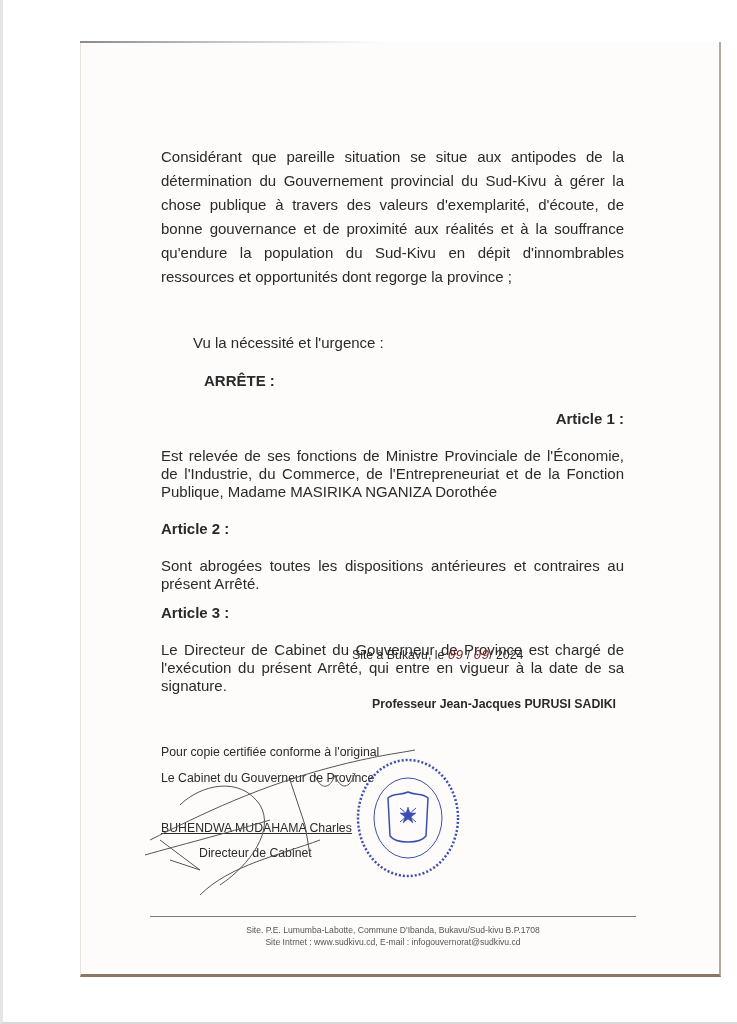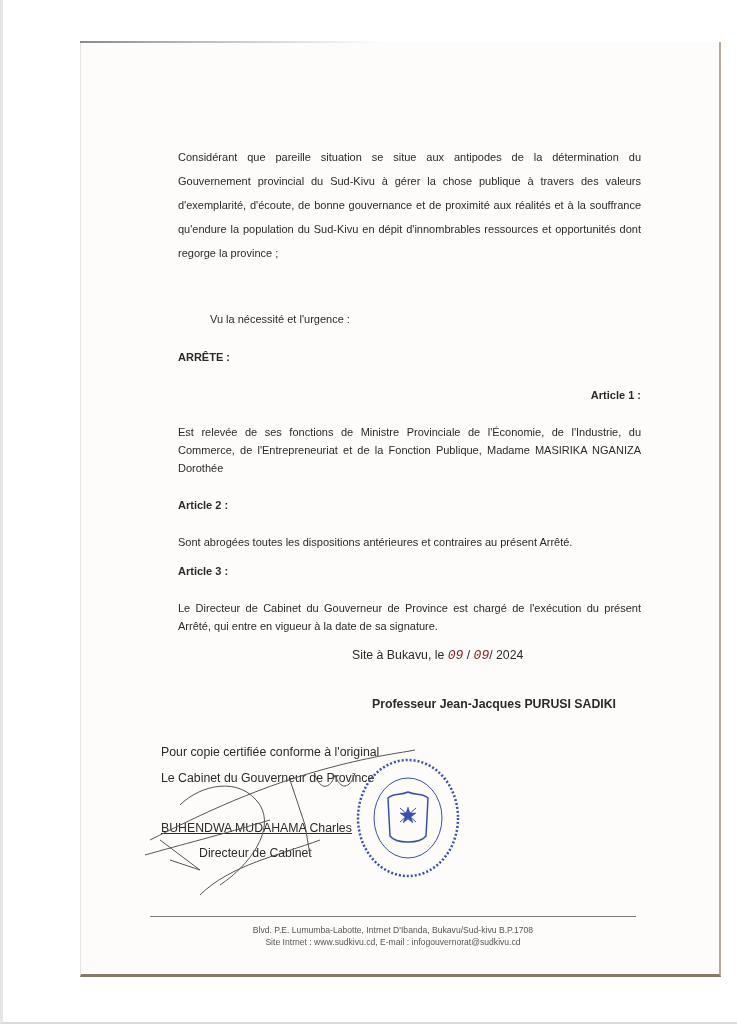--- a/index.html
+++ b/index.html
@@ -19,21 +19,21 @@
     position: absolute; left: 80px; top: 42px; width: 638px; height: 932px;
     background: #fdfcfb;
     border-right: 2px solid #b7a89a;
     border-bottom: 3px solid #8a7866;
     border-left: 1px solid #eae4de;
   }
   .top-edge {
     position: absolute; left: 80px; top: 41px; width: 300px; height: 2px;
     background: linear-gradient(to right, #8a8a8a, #c8c8c8, rgba(200,200,200,0));
   }
-  .content { position: absolute; left: 178px; top: 145px; width: 463px; font-size: 11px; }
+  .content { position: absolute; left: 161px; top: 145px; width: 463px; font-size: 15px; }
   .para { line-height: 24px; text-align: justify; text-align-last: left; margin: 0; }
   .indent { padding-left: 32px; margin-top: 44px; line-height: 20px; }
   .heading { font-weight: bold; margin: 0; line-height: 20px; }
   .dense { line-height: 18px; text-align: justify; margin: 0; }
   .abs { position: absolute; white-space: nowrap; font-size: 12.3px; }
   .handwrite { color: #7f1d1d; font-family: Liberation Mono, monospace; font-style: italic; font-size: 13px; }
   .footer-line { position: absolute; left: 150px; top: 916px; width: 486px; height: 1px; background: #7a7a7a; }
   .footer { position: absolute; left: 150px; top: 924px; width: 486px; text-align: center; font-size: 8.6px; color: #555; line-height: 12px; }
   .seal { position: absolute; left: 350px; top: 752px; width: 112px; height: 130px; }
   .signature { position: absolute; left: 140px; top: 745px; width: 280px; height: 160px; }
@@ -41,21 +41,21 @@
 </head>
 <body>
 
 <div class="frame"></div>
 <div class="paper"></div>
 <div class="top-edge"></div>
 
 <div class="content">
   <p class="para">Considérant que pareille situation se situe aux antipodes de la détermination du Gouvernement provincial du Sud-Kivu à gérer la chose publique à travers des valeurs d'exemplarité, d'écoute, de bonne gouvernance et de proximité aux réalités et à la souffrance qu'endure la population du Sud-Kivu en dépit d'innombrables ressources et opportunités dont regorge la province ;</p>
   <p class="para indent">Vu la nécessité et l'urgence :</p>
-  <p class="heading" style="margin-top:18px;">ARRÊTE :</p>
+  <p class="heading" style="margin-top:18px;margin-left:43px;">ARRÊTE :</p>
 
   <p class="heading" style="margin-top:18px;text-align:right;">Article 1 :</p>
   <p class="dense" style="margin-top:18px;">Est relevée de ses fonctions de Ministre Provinciale de l'Économie, de l'Industrie, du Commerce, de l'Entrepreneuriat et de la Fonction Publique, Madame MASIRIKA NGANIZA Dorothée</p>
 
   <p class="heading" style="margin-top:18px;">Article 2 :</p>
   <p class="dense" style="margin-top:18px;">Sont abrogées toutes les dispositions antérieures et contraires au présent Arrêté.</p>
 
   <p class="heading" style="margin-top:10px;">Article 3 :</p>
   <p class="dense" style="margin-top:18px;">Le Directeur de Cabinet du Gouverneur de Province est chargé de l'exécution du présent Arrêté, qui entre en vigueur à la date de sa signature.</p>
 </div>
@@ -92,15 +92,15 @@
     <ellipse cx="58" cy="66" rx="50" ry="58" stroke-width="2.5" stroke-dasharray="2 2"></ellipse>
     <ellipse cx="58" cy="66" rx="34" ry="40" stroke-width="1"></ellipse>
     <path d="M38 46 C 44 40, 50 44, 58 40 C 66 44, 72 40, 78 46 L 76 84 C 70 92, 46 92, 40 84 Z" stroke-width="1.5"></path>
     <path d="M50 70 L 66 56 M 50 56 L 66 70" stroke-width="1"></path>
     <path d="M58 55 L 60 61 L 66 61 L 61 65 L 63 71 L 58 67 L 53 71 L 55 65 L 50 61 L 56 61 Z" fill="#3b4fb0" stroke-width="0.5"></path>
   </g>
 </svg>
 
 <div class="footer-line"></div>
 <div class="footer">
-  <div>Blvd. P.E. Lumumba-Labotte, Intrnet D'Ibanda, Bukavu/Sud-kivu B.P.1708</div>
+  <div>Site. P.E. Lumumba-Labotte, Commune D'Ibanda, Bukavu/Sud-kivu B.P.1708</div>
   <div>Site Intrnet : www.sudkivu.cd, E-mail : infogouvernorat@sudkivu.cd</div>
 </div>
 
 </body></html>

